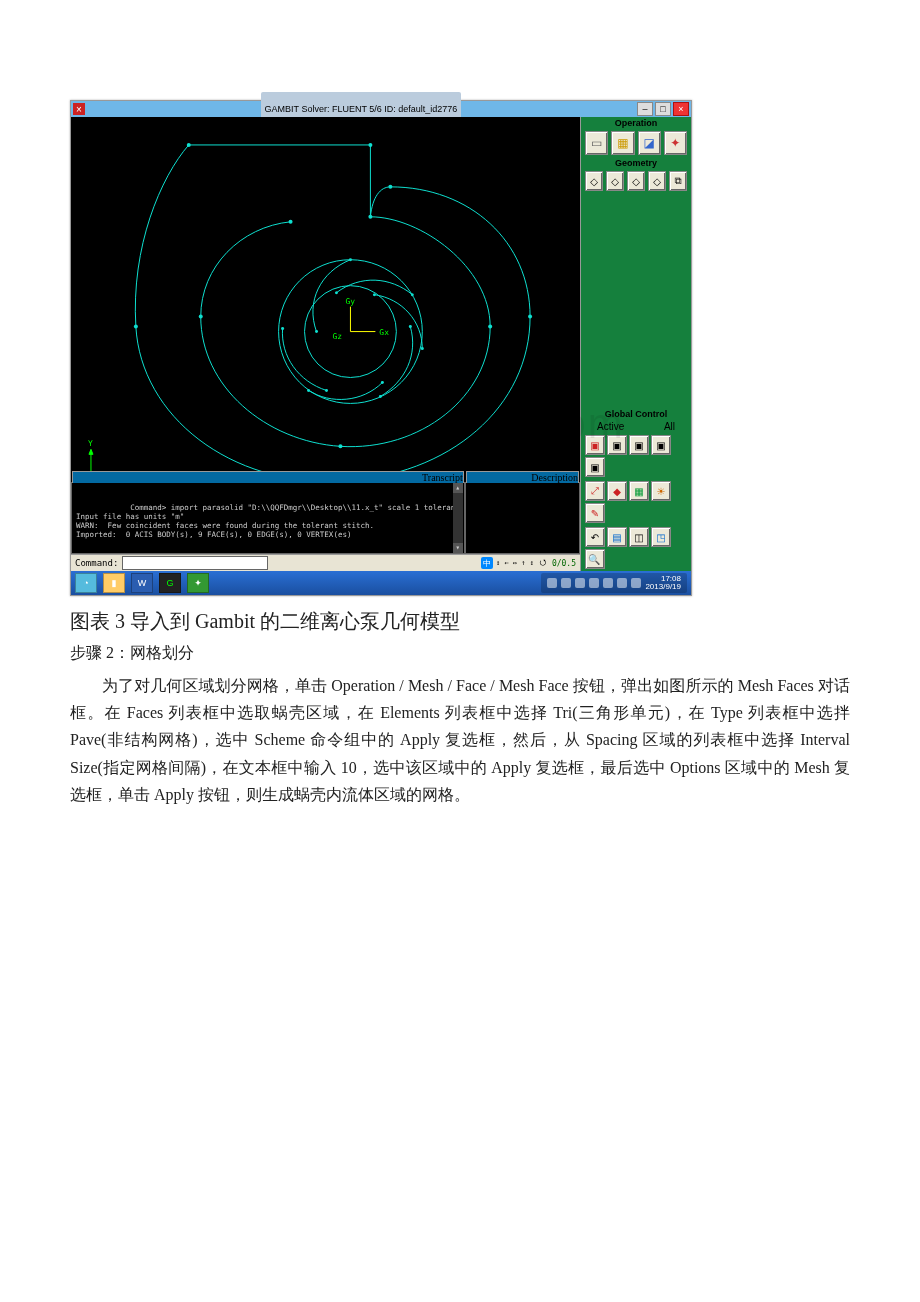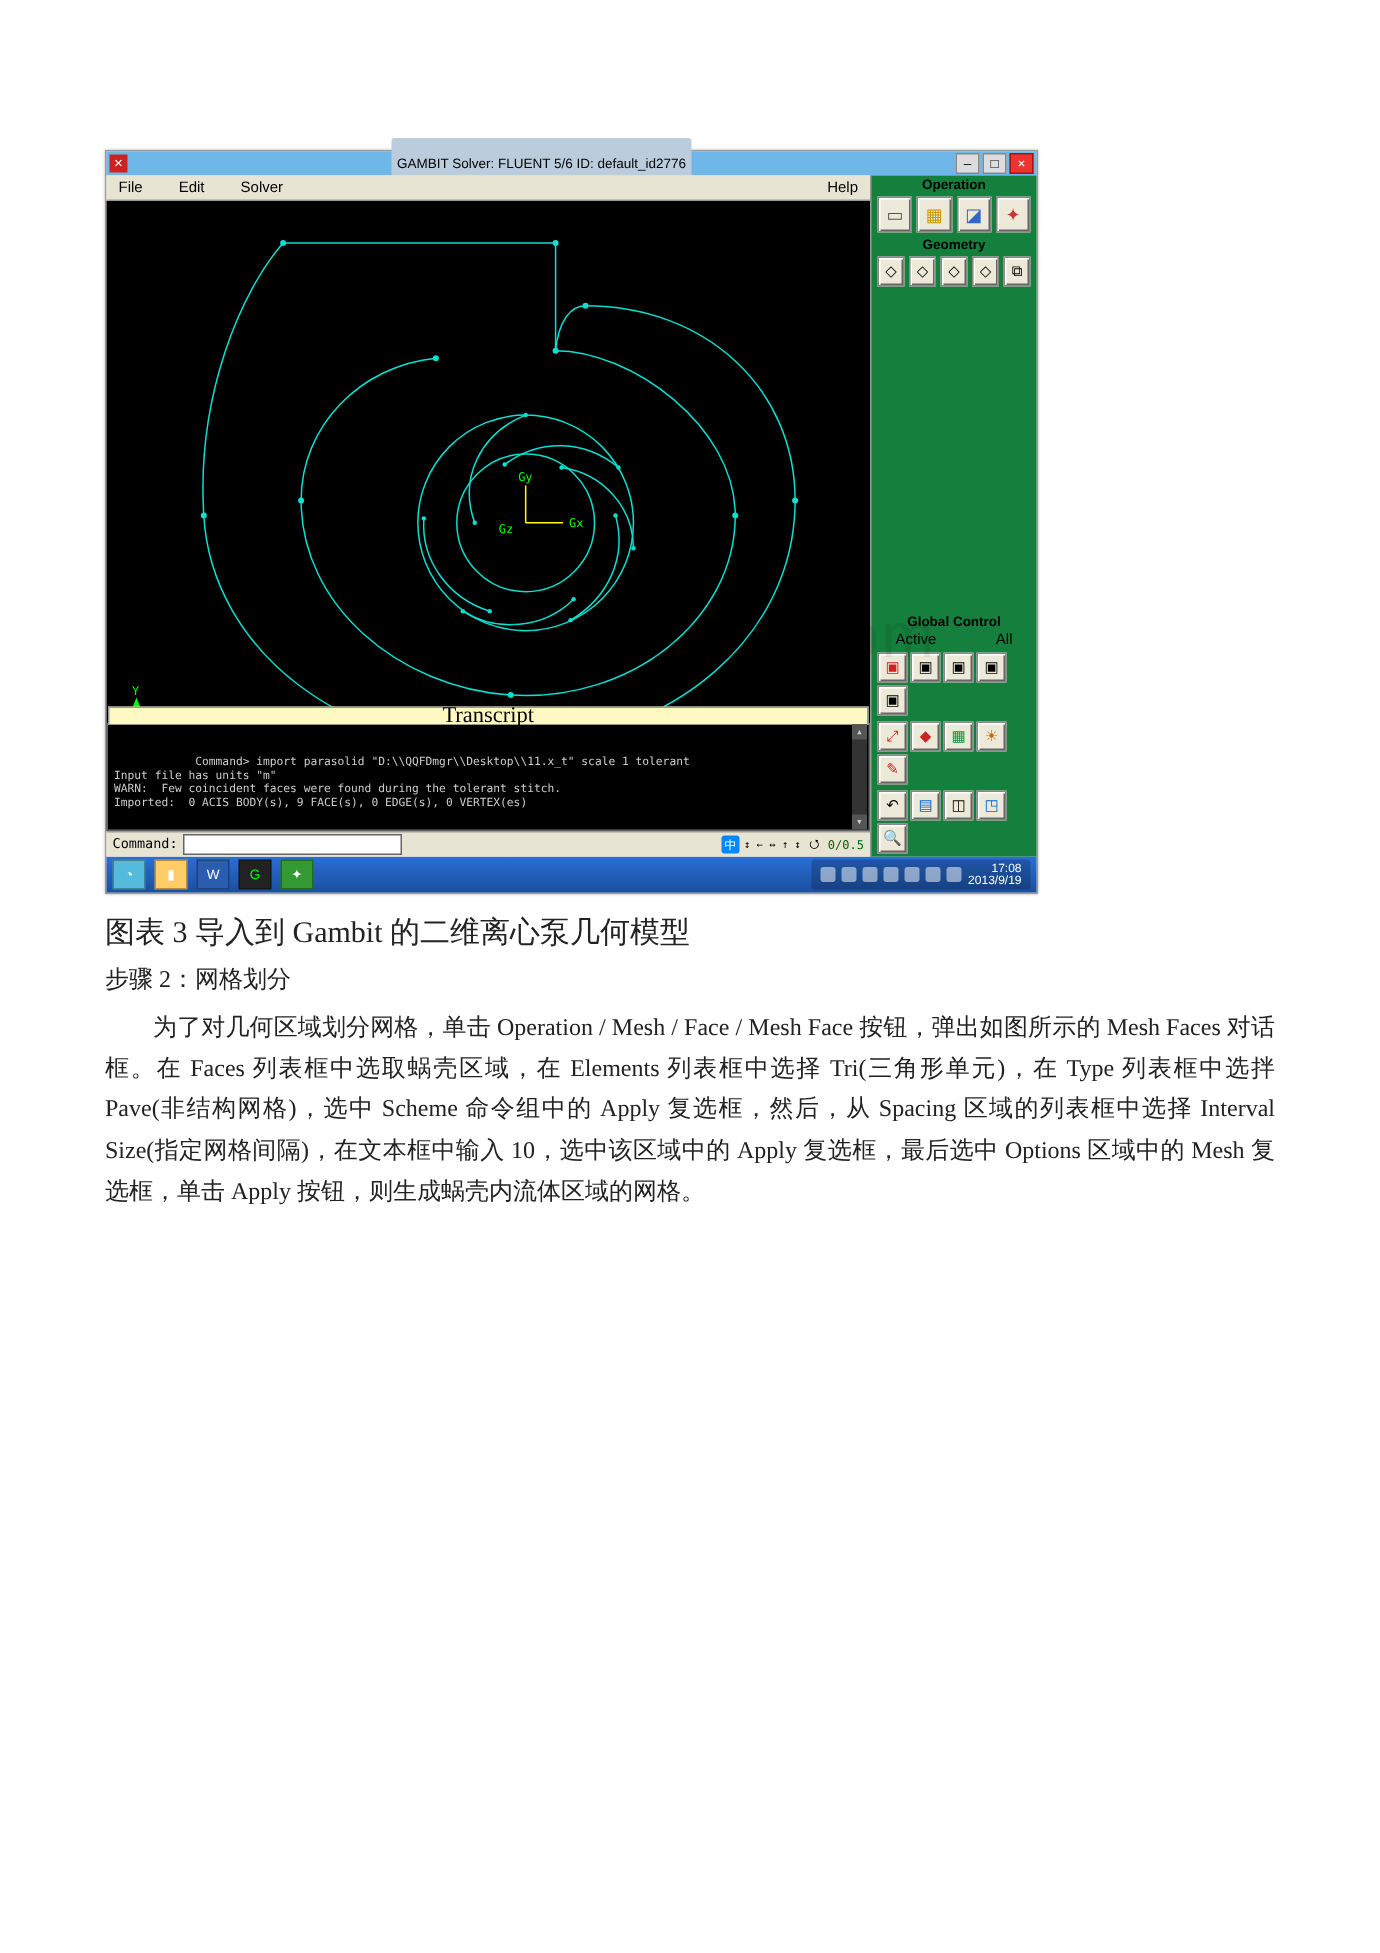--- a/index.html
+++ b/index.html
@@ -75,22 +75,22 @@
     font-family:monospace;
     font-size:7.5px;
     line-height:1.2;
     padding:2px 4px;
     position:relative;
   }
   .transcript { flex: 1.1; white-space:pre;}
   .description { flex: 0.5;}
   .panelheader {
     position:absolute; top:-12px; left:0; right:0;
-    background:#fef9c3; color:#000; font-family:Tahoma; font-size:15px;
-    text-align:center; border:1px solid #999; border-bottom:none;
+    background:#0369a1; color:#000; font-family:Tahoma; font-size:10px;
+    text-align:right; border:1px solid #999; border-bottom:none;
     height:11px; line-height:11px;
   }
   .bottomwrap { height:72px; position:relative; display:flex;}
   .cmdline {
     height:16px; background:#e8e4d4; border-top:1px solid #999;
     display:flex; align-items:center; padding:0 4px; font-family:monospace; font-size:9px;
     gap:4px;
   }
   .cmdline input { flex:0 0 140px; height:12px; font-size:9px; padding:0 2px; border:1px solid #666; background:#fff;}
   .cmdline .statusicons { margin-left:auto; display:flex; gap:3px; align-items:center;}
@@ -189,27 +189,20 @@
       <div class="winbtns">
         <span class="winbtn">–</span>
         <span class="winbtn">□</span>
         <span class="winbtn close">×</span>
       </div>
     </div>
 
     <div class="appbody">
 
       <div class="leftcol">
-        <div class="menubar">
-          <span>File</span>
-          <span>Edit</span>
-          <span>Solver</span>
-          <span class="spacer"></span>
-          <span>Help</span>
-        </div>
 
         <div class="canvas">
           <svg viewBox="0 0 510 380" preserveAspectRatio="none">
 
             <g stroke="#0ee0d0" stroke-width="1" fill="none">
 
               <path d="M118 28 L300 28 L300 100"></path>
 
               <path d="M118 28 C 90 60, 60 130, 65 210 C 70 300, 160 370, 270 365 C 380 360, 460 290, 460 200 C 460 125, 400 70, 320 70 C 310 70, 302 80, 300 100"></path>
 
@@ -277,20 +270,23 @@
             <div class="panelheader">Transcript</div>
             <span style="white-space:pre;">Command&gt; import parasolid "D:\\QQFDmgr\\Desktop\\11.x_t" scale 1 tolerant
 Input file has units "m"
 WARN:  Few coincident faces were found during the tolerant stitch.
 Imported:  0 ACIS BODY(s), 9 FACE(s), 0 EDGE(s), 0 VERTEX(es)</span>
             <div style="position:absolute; right:1px; top:0; bottom:0; width:10px; background:#333; display:flex; flex-direction:column; justify-content:space-between;">
               <div style="height:10px;background:#555;color:#ccc;text-align:center;line-height:10px;">▴</div>
               <div style="height:10px;background:#555;color:#ccc;text-align:center;line-height:10px;">▾</div>
             </div>
           </div>
+          <div class="description">
+            <div class="panelheader">Description</div>
+          </div>
         </div>
 
         <div class="cmdline">
           <span>Command:</span>
           <input value="" style="">
           <div class="statusicons">
             <span class="ic" style="background:#08f;color:#fff;border-radius:2px;">中</span>
             <span class="ic" style="font-size:7px; width:auto;">↕ ← ↔ ↑ ↕</span>
             <span class="ic">⭯</span>
             <span class="ic" style="width:auto;color:#060;">0/0.5</span>

